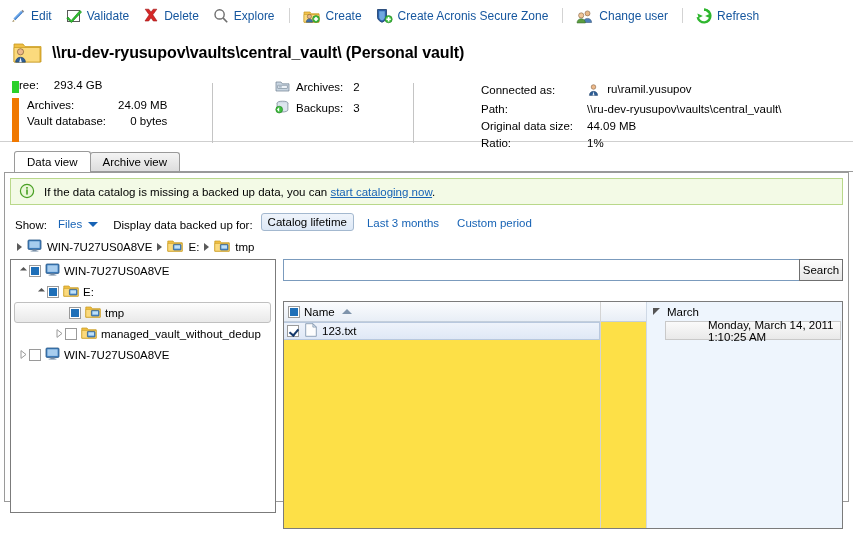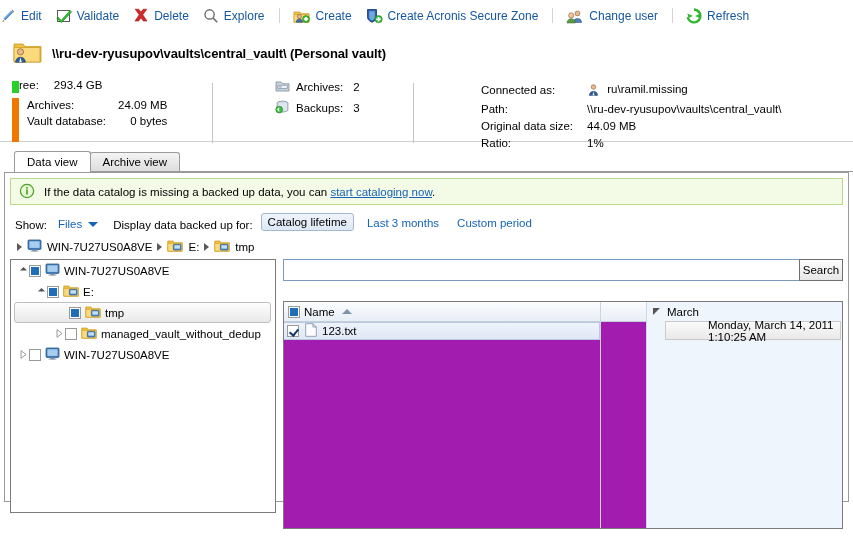--- a/index.html
+++ b/index.html
@@ -14,20 +14,21 @@
     overflow: hidden;
     position: relative;
   }
   .link { color: #1763b5; }
 
   
   #toolbar {
     height: 31px;
     display: flex;
     align-items: center;
+    padding-left: 10px;
     box-sizing: border-box;
   }
   .tb-item {
     display: flex;
     align-items: center;
     gap: 5px;
     margin-right: 14px;
     white-space: nowrap;
     font-size: 12px;
   }
@@ -49,21 +50,21 @@
   .ico-shield { width:17px; height:16px; }
   .ico-refresh { width:16px; height:16px; }
 
   
   #vault-head {
     display:flex; align-items:center;
     padding: 8px 0 6px 12px;
     gap: 10px;
   }
   #vault-title {
-    font-size: 13px;
+    font-size: 16px;
     font-weight: bold;
     letter-spacing: -0.1px;
   }
 
   
   #info-strip {
     display: flex;
     padding: 6px 0 8px 0;
     position: relative;
     height: 68px;
@@ -323,21 +324,21 @@
     box-sizing:border-box;
   }
 
   
   #grid {
     border:1px solid #7b7b7b;
     height: 228px;
     box-sizing:border-box;
     display:flex;
     position:relative;
-    background:#a21caf;
+    background:#fde047;
   }
   #grid-left { width: 316px; box-sizing:border-box; }
   #grid-mid  { width: 46px; border-left:1px solid #d4d4d4; box-sizing:border-box;}
   #grid-right{ flex:1; border-left:1px solid #cfd9e6; background:#eef5fd; box-sizing:border-box;}
 
   .hdr {
     height:20px;
     background: linear-gradient(to bottom,#fbfcfe 0%, #e8eef6 100%);
     border-bottom:1px solid #c3cedb;
     display:flex; align-items:center;
@@ -578,21 +579,21 @@
           <tr>
         <td class="lbl">Connected as:</td>
         <td>
           <span class="ico" style="vertical-align:-3px;margin-right:4px;">
             <svg width="13" height="13" viewBox="0 0 13 13">
               <circle cx="6.5" cy="4" r="2.3" fill="#edb98a" stroke="#6d4b2a" stroke-width=".5"></circle>
               <path d="M2.4 12.4c0-2.6 1.9-4.1 4.1-4.1s4.1 1.5 4.1 4.1z" fill="#2f5f96" stroke="#1e3d63" stroke-width=".5"></path>
               <path d="M6.5 8.4l-1 4h2z" fill="#eef3fa"></path>
             </svg>
           </span>
-          <span>ru\ramil.missing</span>
+          <span>ru\ramil.yusupov</span>
         </td>
       </tr>
       <tr>
         <td class="lbl">Path:</td>
         <td>\\ru-dev-ryusupov\vaults\central_vault\</td>
       </tr>
       <tr>
         <td class="lbl">Original data size:</td>
         <td>44.09 MB</td>
       </tr>

